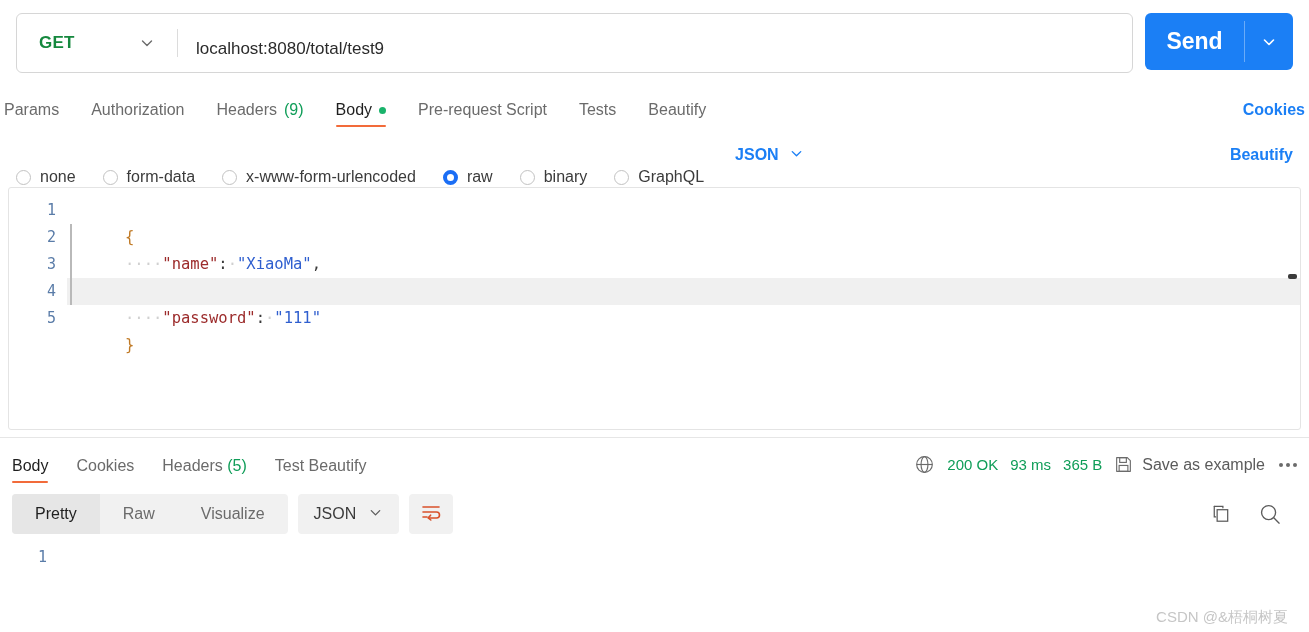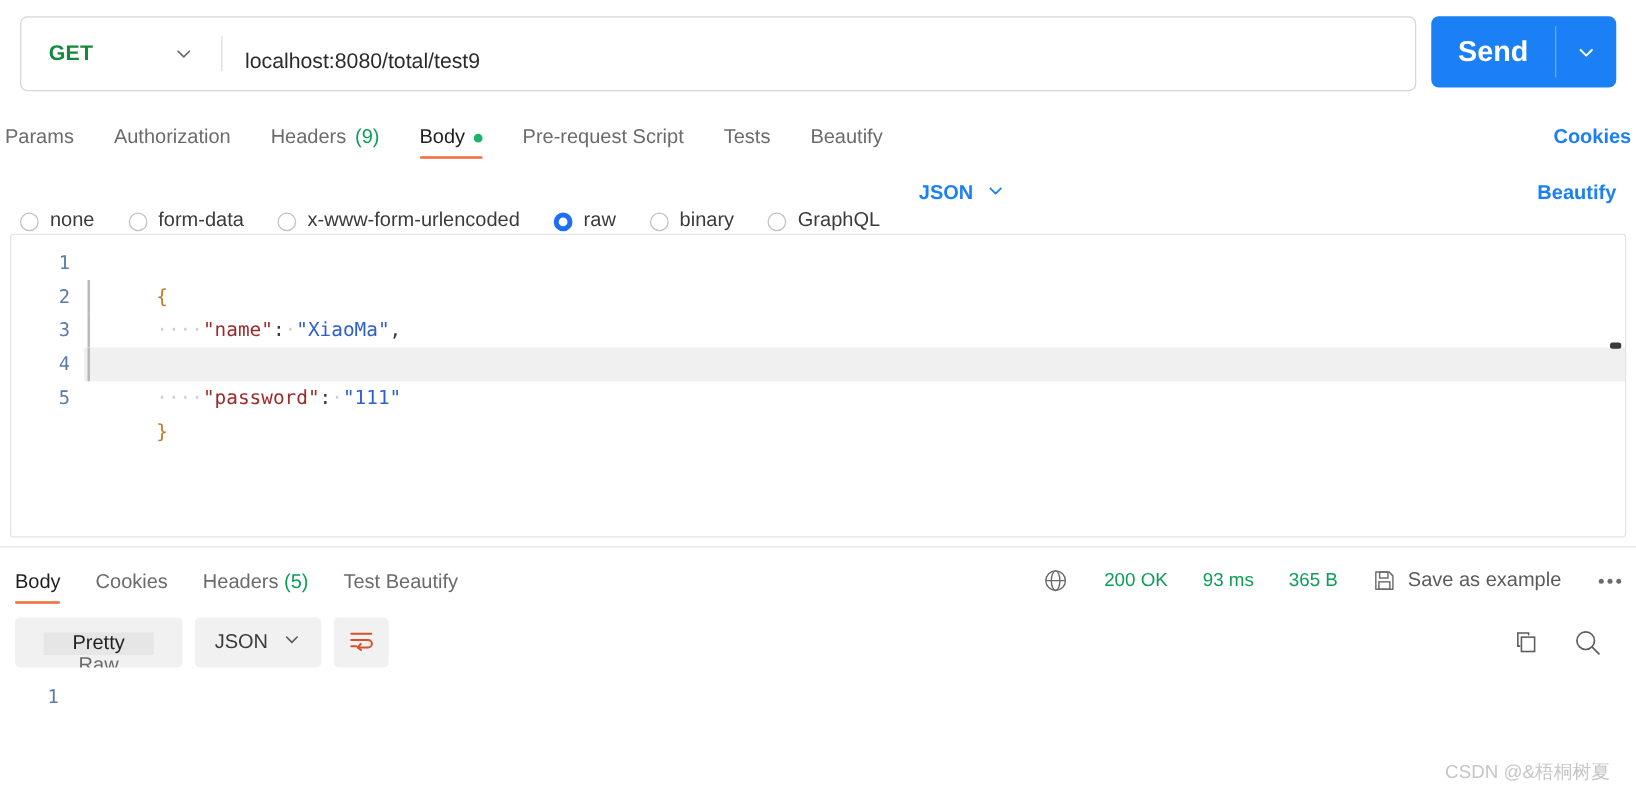--- a/index.html
+++ b/index.html
@@ -290,21 +290,21 @@
     left: 0; right: 0; bottom: 3px;
     height: 2.5px;
     background: #f26b3a;
     border-radius: 2px;
   }
   .rtab .count { color: #0f9d58; }
   .resp-meta {
     margin-left: auto;
     display: flex;
     align-items: center;
-    gap: 28px;
+    gap: 12px;
     padding-bottom: 11px;
     white-space: nowrap;
   }
   .meta-green {
     color: #0f9d58;
     font-size: 15px;
   }
   .save-example {
     display: flex;
     align-items: center;
@@ -335,23 +335,22 @@
     padding: 8px 12px 8px 12px;
     gap: 10px;
     height: 56px;
   }
   .seg-group {
     display: flex;
     align-items: center;
     background: #f1f1f1;
     border-radius: 4px;
     height: 40px;
-    padding: 12px;
+    padding: 0;
     overflow: hidden;
-    flex-direction: column;
   }
   .seg {
     padding: 0 23px;
     height: 40px;
     display: flex;
     align-items: center;
     font-size: 16px;
     color: #6b6b6b;
     cursor: pointer;
     white-space: nowrap;

